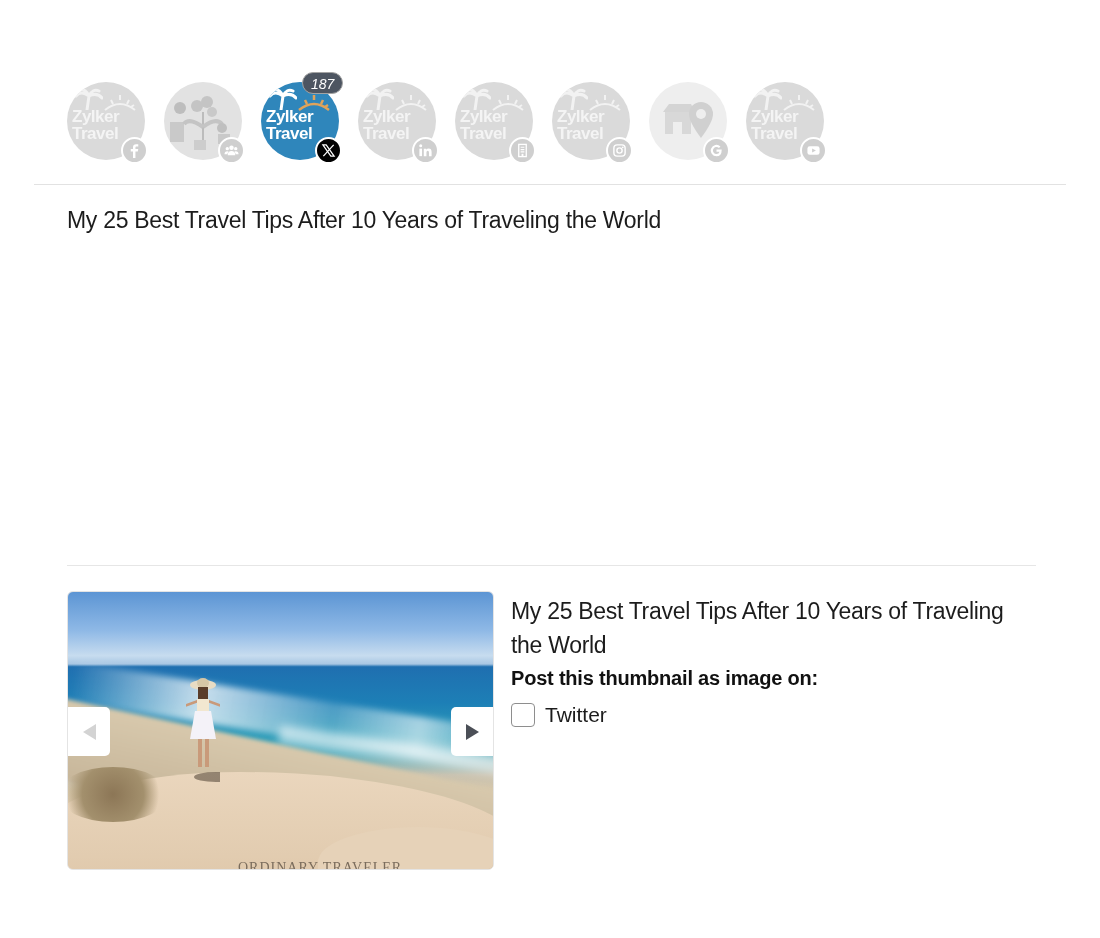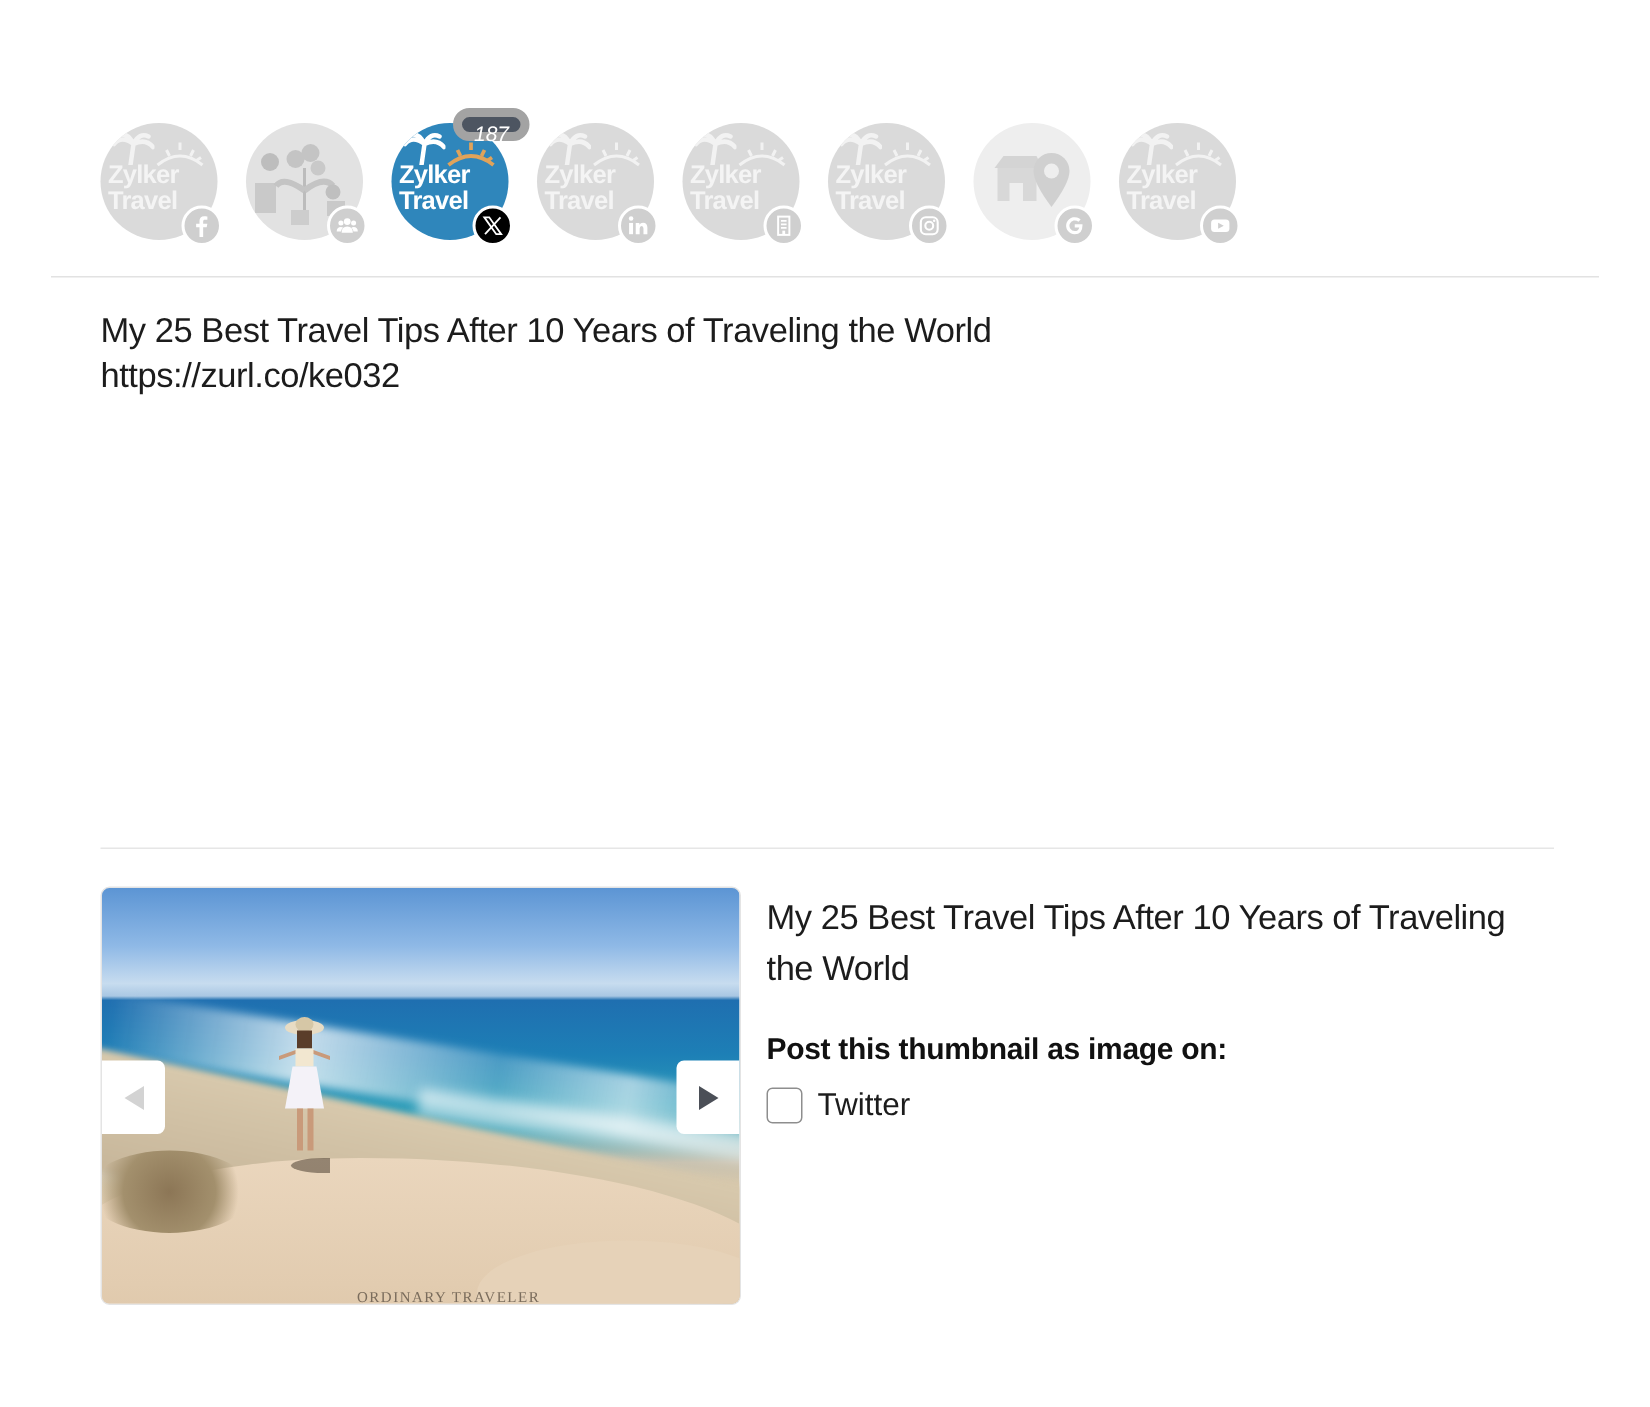--- a/index.html
+++ b/index.html
@@ -28,21 +28,21 @@
     background: #cfcfcf; border: 2px solid #ffffff;
     display: flex; align-items: center; justify-content: center;
   }
   .acct.active .badge { background: #000000; border-color: #ffffff; }
   .badge svg { width: 15px; height: 15px; }
 
   .count-badge {
     position: absolute; left: 302px; top: 72px; height: 22px; padding: 0 8px;
     background: #4d5561; color: #ffffff; border-radius: 11px;
     font-family: "Liberation Sans", sans-serif; font-style: italic; font-size: 14px; line-height: 22px;
-    border: 6px solid #a3a3a3;
+    border: 1px solid #a3a3a3;
   }
 
   .gmb-disc { background: #eeeeee !important; }
 
   .divider-top { position: absolute; left: 34px; top: 184px; width: 1032px; height: 1px; background: #e2e2e2; }
   .divider-mid { position: absolute; left: 67px; top: 565px; width: 969px; height: 1px; background: #e6e6e6; }
 
   
   .post-text { position: absolute; left: 67px; top: 205px; width: 980px; font-size: 23px; line-height: 30px; color: #1c1c1c; letter-spacing: -0.3px; }
   .post-text div { white-space: nowrap; }
@@ -53,34 +53,34 @@
     border-radius: 6px; overflow: hidden; border: 1px solid #e4e4e4;
     background: linear-gradient(180deg, #5c95d4 0%, #8fb9e6 14%, #c7dcef 23%, #a9c7e3 26%, #1f6fb0 27%, #1d7fb6 40%, #2b9bb8 52%, #4aa8ba 58%, #c8c2b0 66%, #d7c7aa 72%, #e3cdb1 80%, #e5d2bc 100%);
   }
   .sea-foam1 { position: absolute; left: 0; top: 104px; width: 440px; height: 40px; transform: rotate(9deg); background: linear-gradient(90deg, rgba(255,255,255,0) 0%, rgba(255,255,255,0.75) 30%, rgba(255,255,255,0.2) 60%, rgba(255,255,255,0.6) 80%, rgba(255,255,255,0) 100%); filter: blur(3px); }
   .sea-foam2 { position: absolute; left: 210px; top: 150px; width: 240px; height: 18px; transform: rotate(8deg); background: rgba(255,255,255,0.55); filter: blur(4px); }
   .beach { position: absolute; left: -40px; top: 155px; width: 520px; height: 80px; transform: rotate(12deg); background: linear-gradient(180deg, #d8c9ad 0%, #c7b69a 100%); filter: blur(2px); }
   .cliff { position: absolute; left: -20px; top: 180px; width: 480px; height: 140px; border-radius: 40% 60% 0 0; background: linear-gradient(180deg, #ead6bd 0%, #e2ccb0 60%, #dbc3a4 100%); }
   .cliff2 { position: absolute; left: 250px; top: 235px; width: 200px; height: 70px; border-radius: 50% 50% 0 0; background: #e6d2b8; }
   .scrub { position: absolute; left: -10px; top: 175px; width: 110px; height: 55px; border-radius: 50%; background: radial-gradient(circle, #8c7656 0%, #a3906d 50%, rgba(200,180,150,0) 75%); }
   .person { position: absolute; left: 118px; top: 85px; width: 34px; height: 120px; }
-  .watermark { position: absolute; left: 170px; top: 268px; font-size: 10px; letter-spacing: 1px; color: #7a6c5c; font-family: "Liberation Serif", serif; }
+  .watermark { position: absolute; left: 170px; top: 268px; font-size: 14px; letter-spacing: 1px; color: #7a6c5c; font-family: "Liberation Serif", serif; }
   .car-btn {
     position: absolute; top: 115px; width: 42px; height: 49px; background: #ffffff;
     display: flex; align-items: center; justify-content: center; cursor: pointer;
   }
   .car-prev { left: 0; border-radius: 0 5px 5px 0; }
   .car-next { right: 0; border-radius: 5px 0 0 5px; }
   .tri-left { width: 0; height: 0; border-top: 8px solid transparent; border-bottom: 8px solid transparent; border-right: 13px solid #d3d3d3; }
   .tri-right { width: 0; height: 0; border-top: 8px solid transparent; border-bottom: 8px solid transparent; border-left: 13px solid #4b4f57; }
 
   .preview-info { position: absolute; left: 511px; top: 594px; width: 520px; }
   .pv-title { font-size: 23px; line-height: 34px; color: #1c1c1c; letter-spacing: -0.3px; }
   .pv-desc { margin-top: 10px; font-size: 20px; line-height: 33px; color: #1c1c1c; letter-spacing: -0.2px; }
-  .pv-label { margin-top: 22px; font-size: 20px; line-height: 32px; font-weight: bold; color: #111; letter-spacing: -0.2px; }
+  .pv-label { margin-top: 0; font-size: 20px; line-height: 32px; font-weight: bold; color: #111; letter-spacing: -0.2px; }
   .pv-check { margin-top: 6px; display: flex; align-items: center; height: 30px; cursor: pointer; }
   .checkbox { width: 24px; height: 24px; border: 1.5px solid #8e8e8e; border-radius: 4px; background: #fff; }
   .check-label { margin-left: 10px; font-size: 21px; color: #1c1c1c; }
 </style>
 </head>
 <body>
 
 <div class="accounts">
 
   <div class="acct inactive" style="left:0px">
@@ -260,21 +260,20 @@
     </div>
   </div>
 </div>
 
 <div class="count-badge">187</div>
 
 <div class="divider-top"></div>
 
 <div class="post-text">
   <div>My 25 Best Travel Tips After 10 Years of Traveling the World</div>
-  <div>https://zurl.co/ke032</div>
 </div>
 
 <div class="divider-mid"></div>
 
 <div class="preview-img">
   <div class="sea-foam1"></div>
   <div class="sea-foam2"></div>
   <div class="beach"></div>
   <div class="cliff"></div>
   <div class="cliff2"></div>

